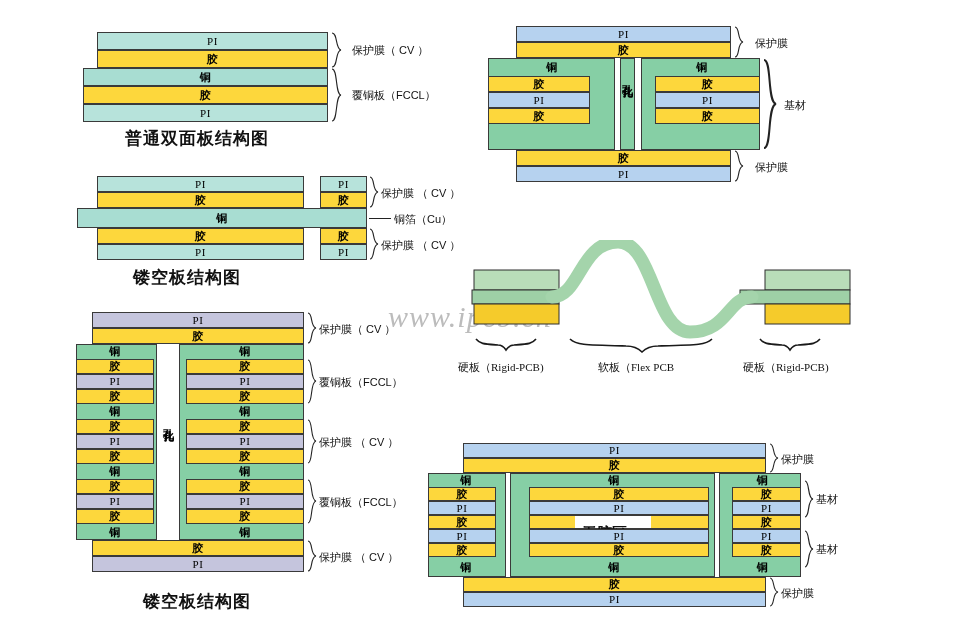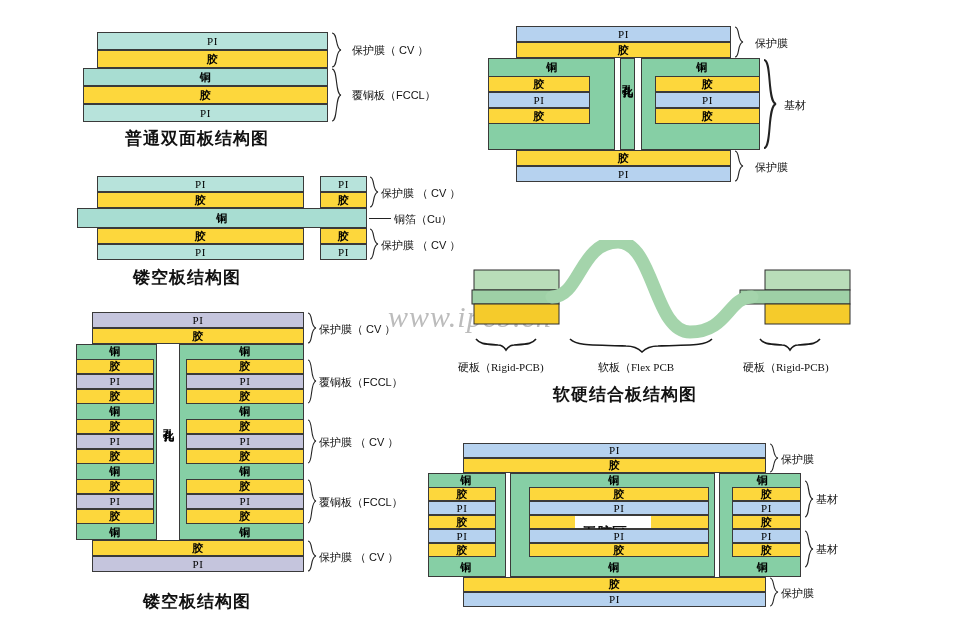--- a/index.html
+++ b/index.html
@@ -314,21 +314,20 @@
 
       <path d="M36,99 C40,104 44,104 58,105 C62,105 64,107 66,110 C68,107 70,105 74,105 C88,104 92,104 96,99" fill="none" stroke="#1a1a1a" stroke-width="1.6"></path>
       <path d="M130,99 C136,105 144,105 186,106 C194,106 198,108 202,112 C206,108 210,106 218,106 C258,105 266,105 272,99" fill="none" stroke="#1a1a1a" stroke-width="1.6"></path>
       <path d="M320,99 C324,104 328,104 342,105 C346,105 348,107 350,110 C352,107 354,105 358,105 C372,104 376,104 380,99" fill="none" stroke="#1a1a1a" stroke-width="1.6"></path>
     </svg>
 
     <div class="anno-serif" style="left:18px;top:120px;">硬板（Rigid-PCB)</div>
     <div class="anno-serif" style="left:158px;top:120px;">软板（Flex PCB</div>
     <div class="anno-serif" style="left:303px;top:120px;">硬板（Rigid-PCB)</div>
 
-    <div class="title" style="left:113px;top:143px;">软硬结合板结构图</div>
   </div>
 
   <div class="abs" style="left:420px;top:420px;width:551px;height:222px;">
 
     <div class="layer pi-blue" style="left:43px;top:23px;width:303px;height:15px;">PI</div>
     <div class="layer glue cjk" style="left:43px;top:38px;width:303px;height:15px;">胶</div>
 
     <div class="abs green-block" style="left:8px;top:53px;width:373px;height:104px;border:1px solid #3a3a3a;"></div>
 
     <div class="abs white-gap" style="left:85px;top:53px;width:6px;height:104px;border-left:1px solid #3a3a3a;border-right:1px solid #3a3a3a;"></div>

